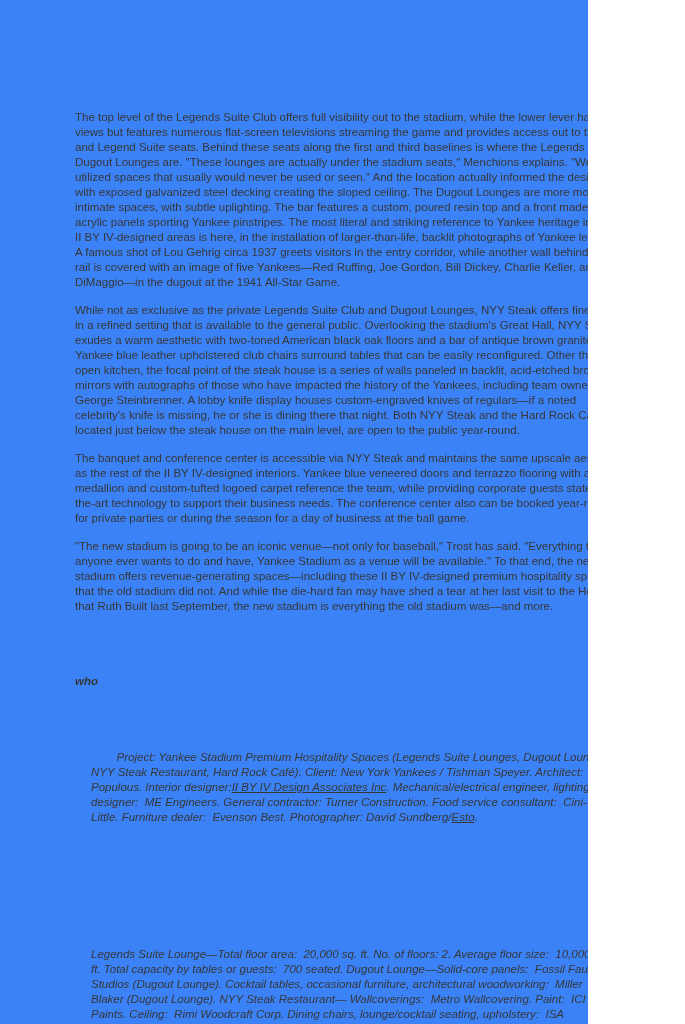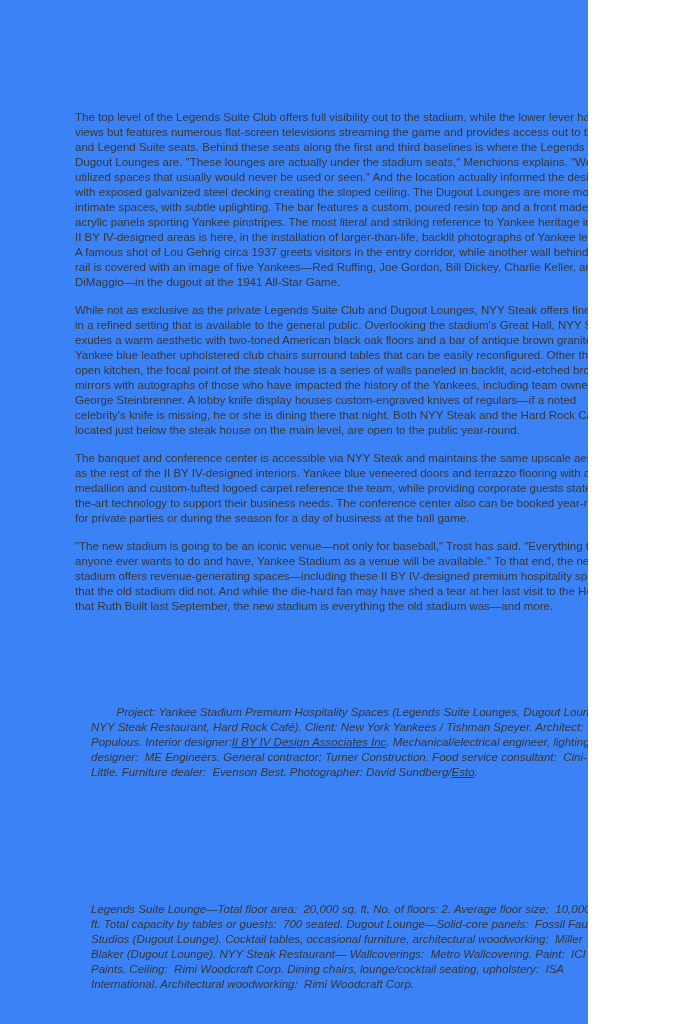--- a/index.html
+++ b/index.html
@@ -54,20 +54,21 @@
 
 <div class="page">
   <div class="article">
 
     <p class="body-para">The top level of the Legends Suite Club offers full visibility out to the stadium, while the lower lever has no views but features numerous flat-screen televisions streaming the game and provides access out to the field and Legend Suite seats. Behind these seats along the first and third baselines is where the Legends Suite Dugout Lounges are. "These lounges are actually under the stadium seats," Menchions explains. "We utilized spaces that usually would never be used or seen." And the location actually informed the design, with exposed galvanized steel decking creating the sloped ceiling. The Dugout Lounges are more moody, intimate spaces, with subtle uplighting. The bar features a custom, poured resin top and a front made of acrylic panels sporting Yankee pinstripes. The most literal and striking reference to Yankee heritage in all the II BY IV-designed areas is here, in the installation of larger-than-life, backlit photographs of Yankee legends. A famous shot of Lou Gehrig circa 1937 greets visitors in the entry corridor, while another wall behind a drink rail is covered with an image of five Yankees—Red Ruffing, Joe Gordon, Bill Dickey, Charlie Keller, and Joe DiMaggio—in the dugout at the 1941 All-Star Game.</p>
     <p class="body-para">While not as exclusive as the private Legends Suite Club and Dugout Lounges, NYY Steak offers fine dining in a refined setting that is available to the general public. Overlooking the stadium's Great Hall, NYY Steak exudes a warm aesthetic with two-toned American black oak floors and a bar of antique brown granite. Yankee blue leather upholstered club chairs surround tables that can be easily reconfigured. Other than the open kitchen, the focal point of the steak house is a series of walls paneled in backlit, acid-etched bronze mirrors with autographs of those who have impacted the history of the Yankees, including team owner George Steinbrenner. A lobby knife display houses custom-engraved knives of regulars—if a noted celebrity's knife is missing, he or she is dining there that night. Both NYY Steak and the Hard Rock Café, located just below the steak house on the main level, are open to the public year-round.</p>
     <p class="body-para">The banquet and conference center is accessible via NYY Steak and maintains the same upscale aesthetic as the rest of the II BY IV-designed interiors. Yankee blue veneered doors and terrazzo flooring with a logo medallion and custom-tufted logoed carpet reference the team, while providing corporate guests state-of-the-art technology to support their business needs. The conference center also can be booked year-round for private parties or during the season for a day of business at the ball game.</p>
     <p class="body-para">"The new stadium is going to be an iconic venue—not only for baseball," Trost has said. "Everything that anyone ever wants to do and have, Yankee Stadium as a venue will be available." To that end, the new stadium offers revenue-generating spaces—including these II BY IV-designed premium hospitality spaces—that the old stadium did not. And while the die-hard fan may have shed a tear at her last visit to the House that Ruth Built last September, the new stadium is everything the old stadium was—and more.</p>
 
     <div class="section sec-who">
+      <div class="section-heading">who</div>
       <div class="section-body">
         <span>Project: Yankee Stadium Premium Hospitality Spaces (Legends Suite Lounges, Dugout Lounge, NYY Steak Restaurant, Hard Rock Café). Client: New York Yankees / Tishman Speyer. Architect: Populous. Interior designer:</span><span class="inline-link">II BY IV Design Associates Inc</span><span>. Mechanical/electrical engineer, lighting designer:  ME Engineers. General contractor: Turner Construction. Food service consultant:  Cini-Little. Furniture dealer:  Evenson Best. Photographer: David Sundberg/</span><span class="inline-link">Esto</span><span>.</span>
       </div>
     </div>
 
     <div class="section sec-what">
       <div class="section-body">Legends Suite Lounge—Total floor area:  20,000 sq. ft. No. of floors: 2. Average floor size:  10,000 sq. ft. Total capacity by tables or guests:  700 seated. Dugout Lounge—Solid-core panels:  Fossil Faux Studios (Dugout Lounge). Cocktail tables, occasional furniture, architectural woodworking:  Miller Blaker (Dugout Lounge). NYY Steak Restaurant— Wallcoverings:  Metro Wallcovering. Paint:  ICI Paints. Ceiling:  Rimi Woodcraft Corp. Dining chairs, lounge/cocktail seating, upholstery:  ISA International. Architectural woodworking:  Rimi Woodcraft Corp.</div>
     </div>
 
   </div>

